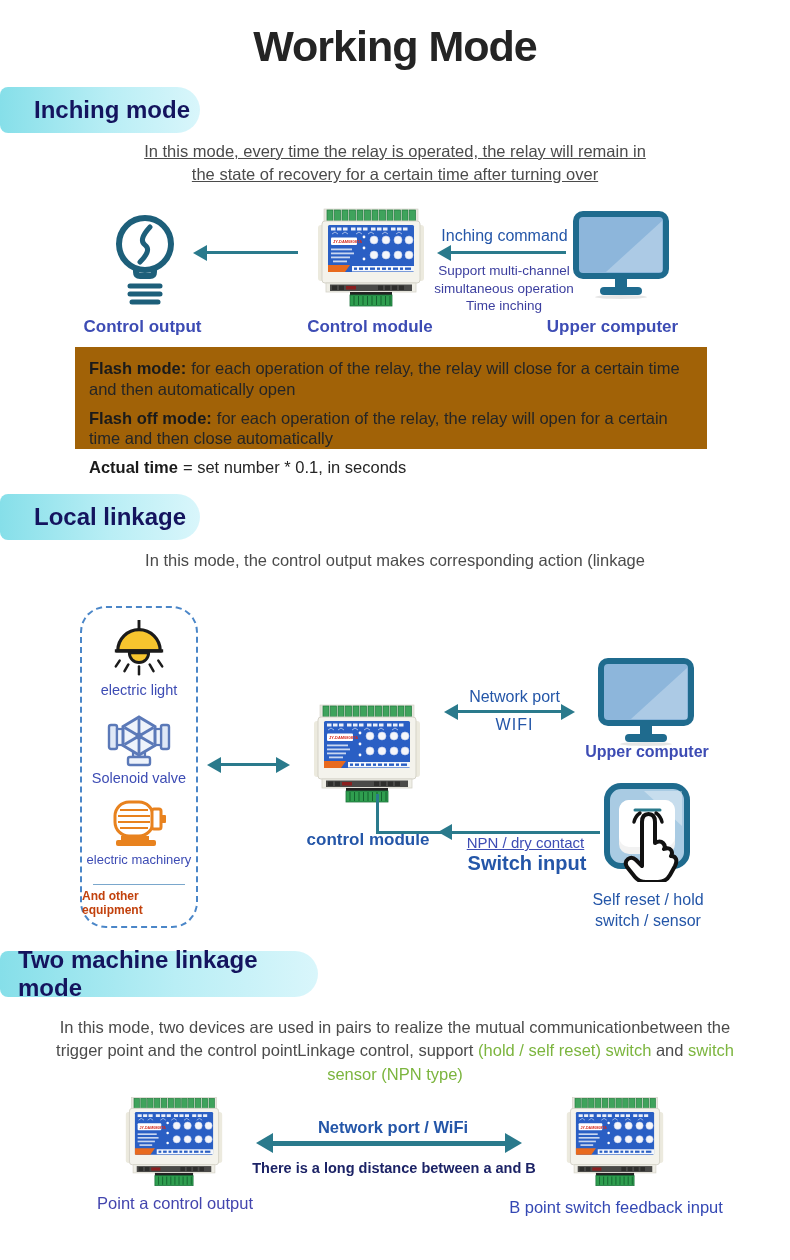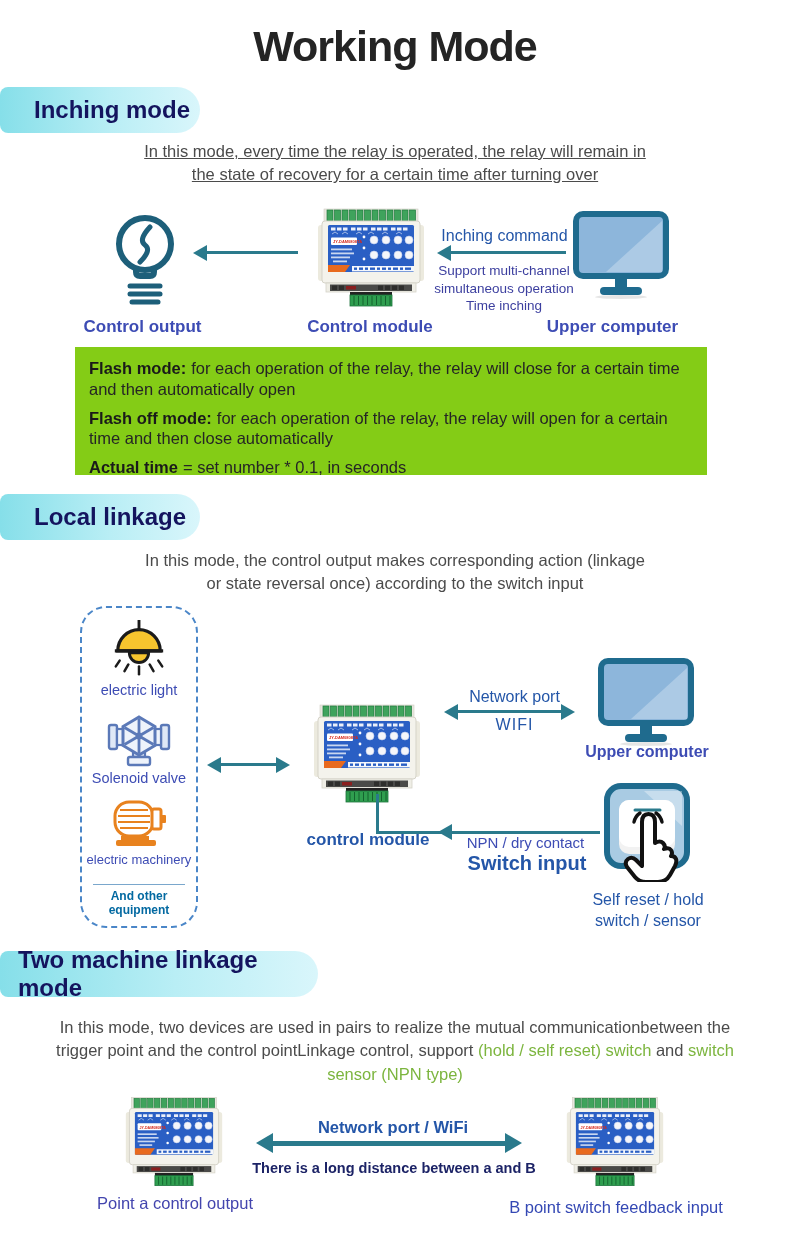--- a/index.html
+++ b/index.html
@@ -42,35 +42,35 @@
           border-top:8px solid transparent; border-bottom:8px solid transparent;
           border-right:14px solid #2a7a8c; }
   .ah-r { position:absolute; width:0; height:0;
           border-top:8px solid transparent; border-bottom:8px solid transparent;
           border-left:14px solid #2a7a8c; }
   .hline.big { height:4.5px; }
   .ah-l.big { border-top-width:10px; border-bottom-width:10px; border-right-width:17px; }
   .ah-r.big { border-top-width:10px; border-bottom-width:10px; border-left-width:17px; }
 
   .graybox {
-    left:75px; top:347px; width:632px; height:128px; background:#84cc16;
+    left:75px; top:347px; width:632px; height:102px; background:#a16207;
     padding:11px 14px; font-size:16.5px; color:#252525; line-height:1.26;
   }
   .graybox .note-line { margin-bottom:8px; }
   .graybox .term { font-weight:700; color:#1a1a1a; padding-right:5px; }
 
   .dashed-box {
     left:80px; top:606px; width:118px; height:322px;
     border:2px dashed #4a86c8; border-radius:26px;
     display:flex; flex-direction:column; align-items:center; padding-top:10px;
   }
   .equip-label { font-size:14.5px; color:#3d4cb4; text-align:center; margin:2px 0 8px; }
   .equip-label.small { font-size:13px; margin-bottom:13px; }
   .equip-divider { width:92px; height:1px; background:#7aa7cc; margin:4px 0 4px; }
-  .equip-other { font-size:12px; font-weight:600; color:#0369a1; text-align:center; }
+  .equip-other { font-size:12px; font-weight:600; color:#c2410c; }
 </style>
 </head>
 <body>
 
 <div class="page">
 
   <svg width="0" height="0" style="position:absolute" aria-hidden="true">
     <defs>
 
       <symbol id="sym-module" viewBox="0 0 110 100">
@@ -295,21 +295,20 @@
       <span class="term">Actual time</span><span>= set number * 0.1, in seconds</span>
     </div>
   </div>
 
   <div class="abs pill" style="top:494px; width:200px;">
     <span>Local linkage</span>
   </div>
 
   <div class="abs desc" style="top:549px; left:95px; width:600px;">
     <div>In this mode, the control output makes corresponding action (linkage</div>
-    <div>or state reversal once) according to the switch input</div>
   </div>
 
   <div class="abs dashed-box">
     <svg width="58" height="62">
         <use href="#sym-lamp"></use>
       </svg>
     <div class="equip-label">electric light</div>
     <svg width="64" height="62">
         <use href="#sym-valve"></use>
       </svg>
@@ -339,21 +338,21 @@
 
   <svg class="abs" style="left:598px; top:658px;" width="96" height="88">
       <use href="#sym-monitor"></use>
     </svg>
   <div class="abs caption" style="left:583px; top:743px; width:128px; font-size:16px;">Upper computer</div>
 
   <div class="vline" style="left:376px; top:794px; height:40px;"></div>
   <div class="hline" style="left:376px; top:831px; width:224px;"></div>
   <div class="ah-l" style="left:438px; top:824px;"></div>
   <div class="abs bold-blue" style="left:453px; top:852px; width:148px; text-align:center; font-size:20px;">Switch input</div>
-  <div class="abs" style="left:448px; top:834px; width:155px; text-align:center; font-size:15px; color:#3d4cb4;">NPN / dry contact</div>
+  <div class="abs" style="left:448px; top:834px; width:155px; text-align:center; font-size:15px; color:#3d4cb4;text-decoration:underline;">NPN / dry contact</div>
 
   <svg class="abs" style="left:602px; top:782px;" width="92" height="100">
       <use href="#sym-touch"></use>
     </svg>
   <div class="abs cmd-label" style="left:572px; top:890px; width:152px; line-height:1.3;">
     <div>Self reset / hold</div>
     <div>switch / sensor</div>
   </div>
 
   <div class="abs pill" style="top:951px; width:318px; padding-left:18px;">

